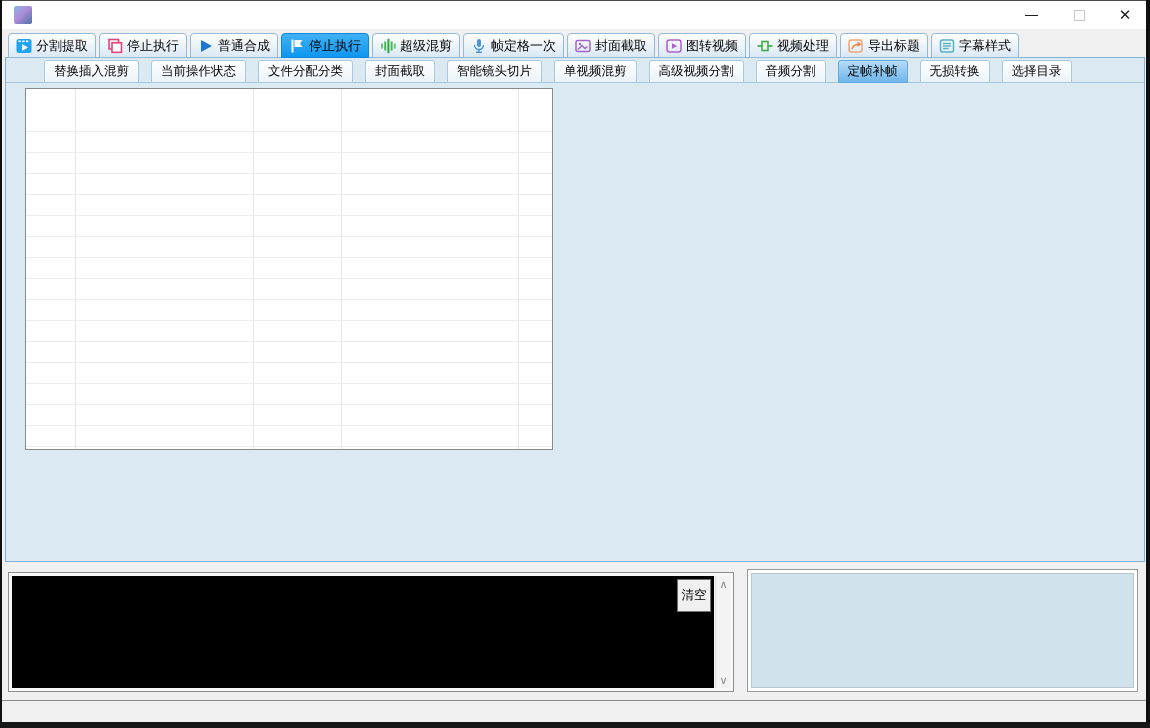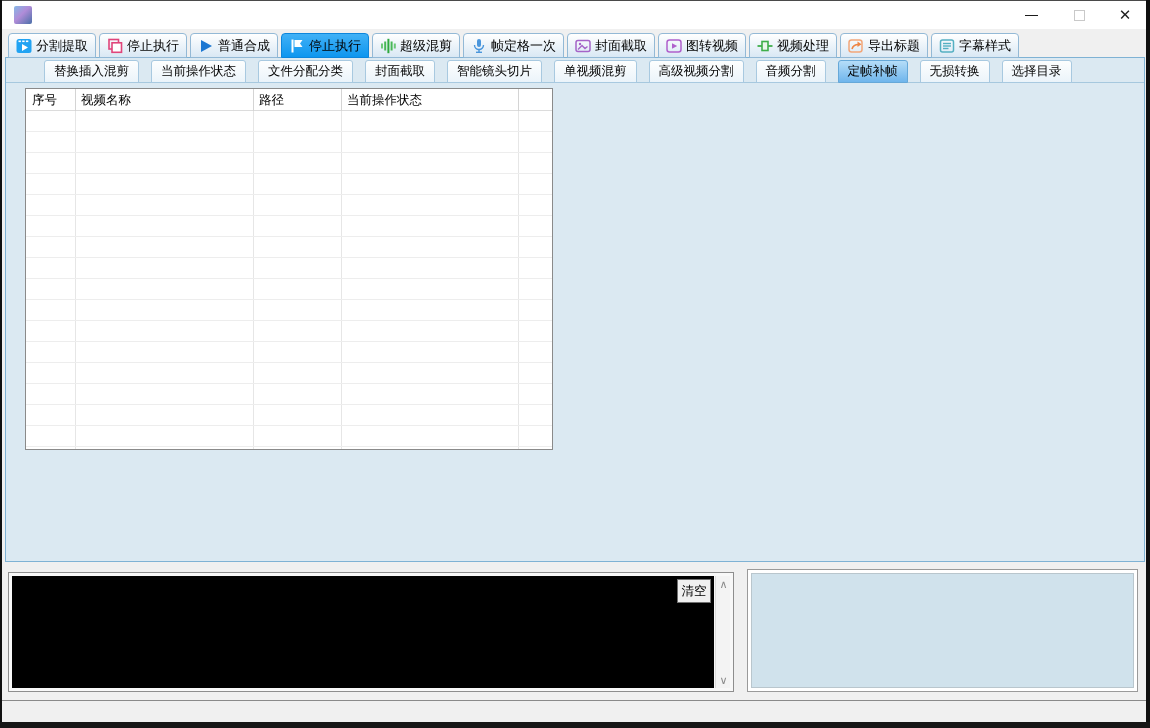--- a/index.html
+++ b/index.html
@@ -73,21 +73,21 @@
   .combo .chev { margin-left:auto; color:#444; font-size:10px; }
 
   
   .logframe { position:absolute; left:8px; top:572px; width:726px; height:120px;
               background:#f8f8f8; border:1px solid #8e8e8e; z-index:3; }
   .logblack { position:absolute; left:3px; top:3px; right:19px; bottom:3px; background:#000; }
   .logscroll { position:absolute; right:3px; top:3px; bottom:3px; width:15px; background:#f3f3f3;
                border-left:1px solid #dcdcdc; }
   .logscroll .sa { position:absolute; left:0; width:15px; height:16px; color:#8a8a8a; font-size:11px;
                display:flex; align-items:center; justify-content:center; }
-  .clearbtn { position:absolute; right:22px; top:6px; width:34px; height:24px; background:#f0f0f0;
+  .clearbtn { position:absolute; right:22px; top:6px; width:34px; height:33px; background:#f0f0f0;
               border:1px solid #707070; font-size:12.5px; display:flex; align-items:center; justify-content:center; z-index:4; }
   .rpanel { position:absolute; left:747px; top:569px; width:391px; height:123px; background:#fff;
             border:1px solid #9a9a9a; padding:3px; z-index:3; }
   .rpanel .fill { width:100%; height:100%; background:#d0e2ec; border:1px solid #b9c6cd; }
   .statusline { position:absolute; left:2px; top:700px; right:4px; height:1px; background:#8a8a8a; z-index:6; }
   .statusbar { position:absolute; left:2px; top:701px; right:4px; height:21px; background:#f0f0f0; z-index:5; }
   .deskedge { position:absolute; left:0; top:722px; width:100%; height:6px; background:#161616; z-index:60; }
 
   svg { display:block; }
 </style>
@@ -240,30 +240,20 @@
       <span>选择目录</span>
     </div>
 </div>
 
 <div class="ftable">
   <div class="vline" style="left:49px"></div>
   <div class="vline" style="left:227px"></div>
   <div class="vline" style="left:315px"></div>
   <div class="vline" style="left:492px"></div>
   <div class="rows"></div>
-  <div class="header">
-    <div class="hcell" style="left:6px">序号</div>
-    <div class="hcell" style="left:55px">视频名称</div>
-    <div class="hcell" style="left:233px">路径</div>
-    <div class="hcell" style="left:321px">当前操作状态</div>
-    <div class="hsep" style="left:49px"></div>
-    <div class="hsep" style="left:227px"></div>
-    <div class="hsep" style="left:315px"></div>
-    <div class="hsep" style="left:492px"></div>
-  </div>
 </div>
 
 <div class="chk" style="left:589px; top:99px"></div>
 <span class="lbl red" style="left:609px; top:99px; font-size:12.5px">定帧动画</span>
 <span class="lbl" style="left:604px; top:120px">此功能按所设定帧规则对视频画面做定帧慢放处理</span>
 <div class="radio" style="left:605px; top:143px"></div>
 <span class="lbl" style="left:623px; top:144px">每</span>
 <input class="tinput" style="left: 646px; top: 138px; width: 44px; height: 24px;" value="">
 <span class="lbl" style="left:698px; top:144px">帧定格一次</span>
 <div class="radio" style="left:605px; top:175px"></div>

